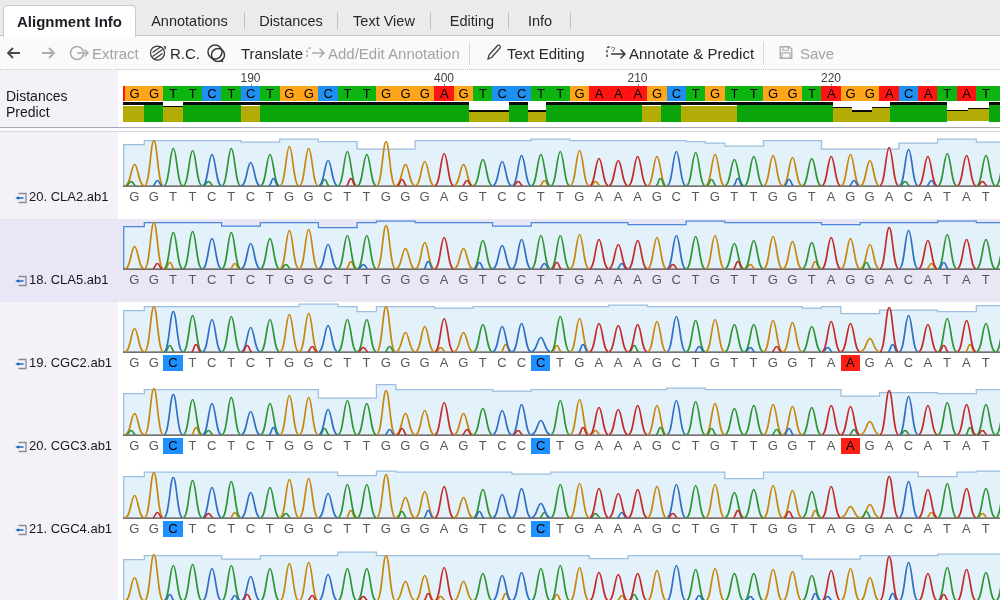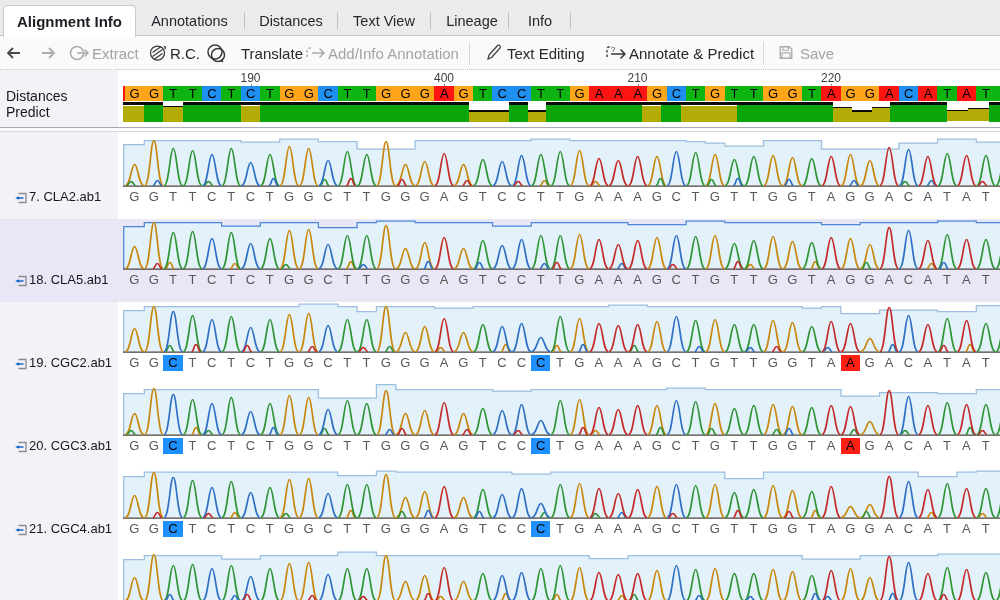--- a/index.html
+++ b/index.html
@@ -24,21 +24,21 @@
 .seqletter{position:absolute;width:19.35px;text-align:center;font-size:13px;color:#575757;line-height:16px}
 .hlb{background:#1E90FF;color:#000}
 .hlr{background:#FF2015;color:#000}
 
 </style></head><body>
 <div class="abs tabbar"></div>
 <div class="activetab">Alignment Info</div>
 <div class="tab" style="left:140px;width:99px">Annotations</div>
 <div class="tab" style="left:250px;width:82px">Distances</div>
 <div class="tab" style="left:343px;width:82px">Text View</div>
-<div class="tab" style="left:437px;width:70px">Lineage</div>
+<div class="tab" style="left:437px;width:70px">Editing</div>
 <div class="tab" style="left:518px;width:44px">Info</div>
 <div class="tabsep" style="left:244px"></div>
 <div class="tabsep" style="left:336.5px"></div>
 <div class="tabsep" style="left:430px"></div>
 <div class="tabsep" style="left:508px"></div>
 <div class="tabsep" style="left:570px"></div>
 <div class="abs toolbar"></div>
 <svg class="abs" style="left:6px;top:44px" width="52" height="18" viewBox="0 0 52 18">
 <path d="M14 9H2M7 4L2 9l5 5" fill="none" stroke="#4A4A4A" stroke-width="1.8"></path>
 <path d="M36 9h12M43 4l5 5-5 5" fill="none" stroke="#ABABAB" stroke-width="1.8"></path>
@@ -57,21 +57,21 @@
 <svg class="abs" style="left:206px;top:43px" width="20" height="20" viewBox="0 0 20 20">
 <circle cx="9" cy="9" r="7" fill="none" stroke="#3A3A3A" stroke-width="1.5"></circle>
 <circle cx="12" cy="12" r="6.5" fill="none" stroke="#3A3A3A" stroke-width="1.5"></circle>
 <path d="M14 17.5l2.5 1-.5-2.7" fill="none" stroke="#3A3A3A" stroke-width="1.2"></path>
   </svg>
 <div class="titem dark" style="left:241px">Translate</div>
 <svg class="abs" style="left:305px;top:44px" width="22" height="18" viewBox="0 0 22 18">
 <path d="M2 13V7a3 3 0 013-3h2" fill="none" stroke="#ABABAB" stroke-width="1.5" stroke-dasharray="2.5 2"></path>
 <path d="M7 9h12M14.5 4.5L19 9l-4.5 4.5" fill="none" stroke="#ABABAB" stroke-width="1.5"></path>
   </svg>
-<div class="titem gray" style="left:328px">Add/Info Annotation</div>
+<div class="titem gray" style="left:328px">Add/Edit Annotation</div>
 <div class="tsep" style="left:469px"></div>
 <svg class="abs" style="left:485px;top:43px" width="17" height="19" viewBox="0 0 17 19">
 <path d="M3 16l1-4 8.5-9.5a1.8 1.8 0 012.6 2.4L6.6 14.5 3 16z" fill="none" stroke="#3A3A3A" stroke-width="1.25"></path>
   </svg>
 <div class="titem dark" style="left:507px">Text Editing</div>
 <svg class="abs" style="left:605px;top:43px" width="24" height="19" viewBox="0 0 24 19">
 <path d="M2 14V6a2 2 0 012-2h3" fill="none" stroke="#3A3A3A" stroke-width="1.4" stroke-dasharray="2.5 2"></path>
 <text x="6" y="9" font-size="8" fill="#3A3A3A">?</text>
 <path d="M6 11h14M15.5 6.5L20 11l-4.5 4.5" fill="none" stroke="#3A3A3A" stroke-width="1.5"></path>
   </svg>
@@ -232,21 +232,21 @@
 <div class="seqletter" style="left:898.70px;top:188.5px">C</div>
 <div class="seqletter" style="left:918.05px;top:188.5px">A</div>
 <div class="seqletter" style="left:937.40px;top:188.5px">T</div>
 <div class="seqletter" style="left:956.75px;top:188.5px">A</div>
 <div class="seqletter" style="left:976.10px;top:188.5px">T</div>
 <div class="seqletter" style="left:995.45px;top:188.5px">T</div>
 <svg class="abs" style="left:13px;top:190.5px" width="15" height="13" viewBox="0 0 15 13">
 <path d="M5.5 2.5h7.5v9H5.5" fill="none" stroke="#8A8A8A" stroke-width="1.3"></path>
 <path d="M6 5.2L2.2 7l3.8 1.8V7.7h4.5V6.3H6z" fill="#1767C5"></path>
   </svg>
-<div class="rowlab" style="left:29px;top:188.5px">7. CLA2.ab1</div>
+<div class="rowlab" style="left:29px;top:188.5px">20. CLA2.ab1</div>
 <div class="abs" style="left:0;top:219px;width:1000px;height:83px;background:#E9E7F6"></div>
 <svg style="position:absolute;left:122.8px;top:220px;width:877.2px;height:55px;overflow:visible" viewBox="0 0 877.2 55">
     <path d="M0,48.5L0.7,48.5L0.7,6.5L21.3,6.5L21.3,2.5L98.6,2.5L98.6,6.0L137.4,6.0L137.4,2.5L195.4,2.5L195.4,7.5L234.1,7.5L234.1,2.5L253.4,2.5L253.4,1.0L292.1,1.0L292.1,2.5L369.6,2.5L369.6,6.0L408.3,6.0L408.3,2.5L505.0,2.5L505.0,4.5L563.1,4.5L563.1,1.0L601.8,1.0L601.8,2.5L698.5,2.5L698.5,4.5L737.2,4.5L737.2,2.5L814.6,2.5L814.6,1.0L853.3,1.0L853.3,2.5L877.2,2.5L877.2,48.5Z" fill="#E2F1FA" stroke="none"></path>
     <path d="M0,48.5L0.7,48.5L0.7,6.5L21.3,6.5L21.3,2.5L98.6,2.5L98.6,6.0L137.4,6.0L137.4,2.5L195.4,2.5L195.4,7.5L234.1,7.5L234.1,2.5L253.4,2.5L253.4,1.0L292.1,1.0L292.1,2.5L369.6,2.5L369.6,6.0L408.3,6.0L408.3,2.5L505.0,2.5L505.0,4.5L563.1,4.5L563.1,1.0L601.8,1.0L601.8,2.5L698.5,2.5L698.5,4.5L737.2,4.5L737.2,2.5L814.6,2.5L814.6,1.0L853.3,1.0L853.3,2.5L877.2,2.5" fill="none" stroke="#4E86D9" stroke-width="1.25"></path>
     <line x1="0" y1="49.1" x2="877.2" y2="49.1" stroke="#4A4038" stroke-width="1.3"></line>
     <path d="M2.4,48.5C7.5,48.5 8.3,26.5 11.6,26.5C14.9,26.5 15.7,48.5 20.8,48.5M21.7,48.5C26.8,48.5 27.6,2.5 30.9,2.5C34.2,2.5 35.0,48.5 40.1,48.5M42.3,48.5C44.8,48.5 44.4,42.5 46.8,42.5C49.2,42.5 48.8,48.5 51.3,48.5M107.3,48.5C109.8,48.5 109.4,43.5 111.8,43.5C114.2,43.5 113.8,48.5 116.3,48.5M157.2,48.5C162.3,48.5 163.1,10.5 166.4,10.5C169.7,10.5 170.5,48.5 175.6,48.5M176.5,48.5C181.6,48.5 182.4,9.5 185.7,9.5C189.0,9.5 189.8,48.5 194.9,48.5M223.4,48.5C225.9,48.5 225.5,41.5 227.9,41.5C230.3,41.5 229.9,48.5 232.4,48.5M253.9,48.5C259.0,48.5 259.8,5.5 263.1,5.5C266.4,5.5 267.2,48.5 272.3,48.5M273.3,48.5C278.4,48.5 279.2,28.5 282.5,28.5C285.8,28.5 286.6,48.5 291.7,48.5M292.6,48.5C297.7,48.5 298.5,22.5 301.8,22.5C305.1,22.5 305.9,48.5 311.0,48.5M331.3,48.5C336.4,48.5 337.2,28.5 340.5,28.5C343.8,28.5 344.6,48.5 349.7,48.5M447.4,48.5C452.5,48.5 453.3,14.5 456.6,14.5C459.9,14.5 460.7,48.5 465.8,48.5M524.8,48.5C529.9,48.5 530.7,17.5 534.0,17.5C537.3,17.5 538.1,48.5 543.2,48.5M582.9,48.5C588.0,48.5 588.8,15.5 592.1,15.5C595.4,15.5 596.2,48.5 601.3,48.5M622.8,48.5C625.3,48.5 624.9,44.5 627.3,44.5C629.7,44.5 629.3,48.5 631.8,48.5M640.9,48.5C646.0,48.5 646.8,16.5 650.1,16.5C653.4,16.5 654.2,48.5 659.3,48.5M660.3,48.5C665.4,48.5 666.2,21.5 669.5,21.5C672.8,21.5 673.6,48.5 678.7,48.5M687.8,48.5C690.3,48.5 689.9,41.5 692.3,41.5C694.7,41.5 694.3,48.5 696.8,48.5M718.3,48.5C723.4,48.5 724.2,18.5 727.5,18.5C730.8,18.5 731.6,48.5 736.7,48.5M737.7,48.5C742.8,48.5 743.6,24.5 746.9,24.5C750.2,24.5 751.0,48.5 756.1,48.5M803.9,48.5C806.4,48.5 806.0,43.5 808.4,43.5C810.8,43.5 810.4,48.5 812.9,48.5" fill="none" stroke="#C8860B" stroke-width="1.7" stroke-linejoin="round"></path>
     <path d="M41.1,48.5C46.2,48.5 47.0,12.5 50.3,12.5C53.6,12.5 54.4,48.5 59.5,48.5M60.4,48.5C65.5,48.5 66.3,11.5 69.6,11.5C72.9,11.5 73.7,48.5 78.8,48.5M99.1,48.5C104.2,48.5 105.0,12.5 108.3,12.5C111.6,12.5 112.4,48.5 117.5,48.5M137.8,48.5C142.9,48.5 143.7,18.5 147.0,18.5C150.3,18.5 151.1,48.5 156.2,48.5M158.4,48.5C160.9,48.5 160.5,44.5 162.9,44.5C165.3,44.5 164.9,48.5 167.4,48.5M215.2,48.5C220.3,48.5 221.1,15.5 224.4,15.5C227.7,15.5 228.5,48.5 233.6,48.5M234.6,48.5C239.7,48.5 240.5,15.5 243.8,15.5C247.1,15.5 247.9,48.5 253.0,48.5M350.7,48.5C355.8,48.5 356.6,20.5 359.9,20.5C363.2,20.5 364.0,48.5 369.1,48.5M408.7,48.5C413.8,48.5 414.6,15.5 417.9,15.5C421.2,15.5 422.0,48.5 427.1,48.5M428.1,48.5C433.2,48.5 434.0,15.5 437.3,15.5C440.6,15.5 441.4,48.5 446.5,48.5M563.5,48.5C568.6,48.5 569.4,16.5 572.7,16.5C576.0,16.5 576.8,48.5 581.9,48.5M602.2,48.5C607.3,48.5 608.1,23.5 611.4,23.5C614.7,23.5 615.5,48.5 620.6,48.5M621.6,48.5C626.7,48.5 627.5,20.5 630.8,20.5C634.1,20.5 634.9,48.5 640.0,48.5M679.6,48.5C684.7,48.5 685.5,22.5 688.8,22.5C692.1,22.5 692.9,48.5 698.0,48.5M738.9,48.5C741.4,48.5 741.0,42.5 743.4,42.5C745.8,42.5 745.4,48.5 747.9,48.5M815.1,48.5C820.2,48.5 821.0,14.5 824.3,14.5C827.6,14.5 828.4,48.5 833.5,48.5M853.8,48.5C858.9,48.5 859.7,19.5 863.0,19.5C866.3,19.5 867.1,48.5 872.2,48.5M873.1,48.5C878.2,48.5 879.0,14.5 882.3,14.5C885.6,14.5 886.4,48.5 891.5,48.5" fill="none" stroke="#2E9434" stroke-width="1.7" stroke-linejoin="round"></path>
     <path d="M79.8,48.5C84.9,48.5 85.7,18.5 89.0,18.5C92.3,18.5 93.1,48.5 98.2,48.5M118.5,48.5C123.6,48.5 124.4,23.5 127.7,23.5C131.0,23.5 131.8,48.5 136.9,48.5M195.9,48.5C201.0,48.5 201.8,24.5 205.1,24.5C208.4,24.5 209.2,48.5 214.3,48.5M235.8,48.5C238.3,48.5 237.9,44.5 240.3,44.5C242.7,44.5 242.3,48.5 244.8,48.5M300.8,48.5C303.3,48.5 302.9,41.5 305.3,41.5C307.7,41.5 307.3,48.5 309.8,48.5M351.9,48.5C354.4,48.5 354.0,42.5 356.4,42.5C358.8,42.5 358.4,48.5 360.9,48.5M370.0,48.5C375.1,48.5 375.9,25.5 379.2,25.5C382.5,25.5 383.3,48.5 388.4,48.5M389.4,48.5C394.5,48.5 395.3,19.5 398.6,19.5C401.9,19.5 402.7,48.5 407.8,48.5M416.9,48.5C419.4,48.5 419.0,43.5 421.4,43.5C423.8,43.5 423.4,48.5 425.9,48.5M494.3,48.5C496.8,48.5 496.4,43.5 498.8,43.5C501.2,43.5 500.8,48.5 503.3,48.5M544.2,48.5C549.3,48.5 550.1,15.5 553.4,15.5C556.7,15.5 557.5,48.5 562.6,48.5M776.4,48.5C781.5,48.5 782.3,10.5 785.6,10.5C788.9,10.5 789.7,48.5 794.8,48.5M816.3,48.5C818.8,48.5 818.4,42.5 820.8,42.5C823.2,42.5 822.8,48.5 825.3,48.5M881.3,48.5C883.8,48.5 883.4,43.5 885.8,43.5C888.2,43.5 887.8,48.5 890.3,48.5" fill="none" stroke="#2F6FC4" stroke-width="1.7" stroke-linejoin="round"></path>
     <path d="M29.9,48.5C32.4,48.5 32.0,43.5 34.4,43.5C36.8,43.5 36.4,48.5 38.9,48.5M312.0,48.5C317.1,48.5 317.9,17.5 321.2,17.5C324.5,17.5 325.3,48.5 330.4,48.5M429.3,48.5C431.8,48.5 431.4,42.5 433.8,42.5C436.2,42.5 435.8,48.5 438.3,48.5M466.8,48.5C471.9,48.5 472.7,19.5 476.0,19.5C479.3,19.5 480.1,48.5 485.2,48.5M486.1,48.5C491.2,48.5 492.0,24.5 495.3,24.5C498.6,24.5 499.4,48.5 504.5,48.5M505.5,48.5C510.6,48.5 511.4,20.5 514.7,20.5C518.0,20.5 518.8,48.5 523.9,48.5M545.4,48.5C547.9,48.5 547.5,44.5 549.9,44.5C552.3,44.5 551.9,48.5 554.4,48.5M610.4,48.5C612.9,48.5 612.5,41.5 614.9,41.5C617.3,41.5 616.9,48.5 619.4,48.5M699.0,48.5C704.1,48.5 704.9,17.5 708.2,17.5C711.5,17.5 712.3,48.5 717.4,48.5M757.0,48.5C762.1,48.5 762.9,7.5 766.2,7.5C769.5,7.5 770.3,48.5 775.4,48.5M795.7,48.5C800.8,48.5 801.6,20.5 804.9,20.5C808.2,20.5 809.0,48.5 814.1,48.5M834.4,48.5C839.5,48.5 840.3,19.5 843.6,19.5C846.9,19.5 847.7,48.5 852.8,48.5" fill="none" stroke="#C42B28" stroke-width="1.7" stroke-linejoin="round"></path>
   </svg>

